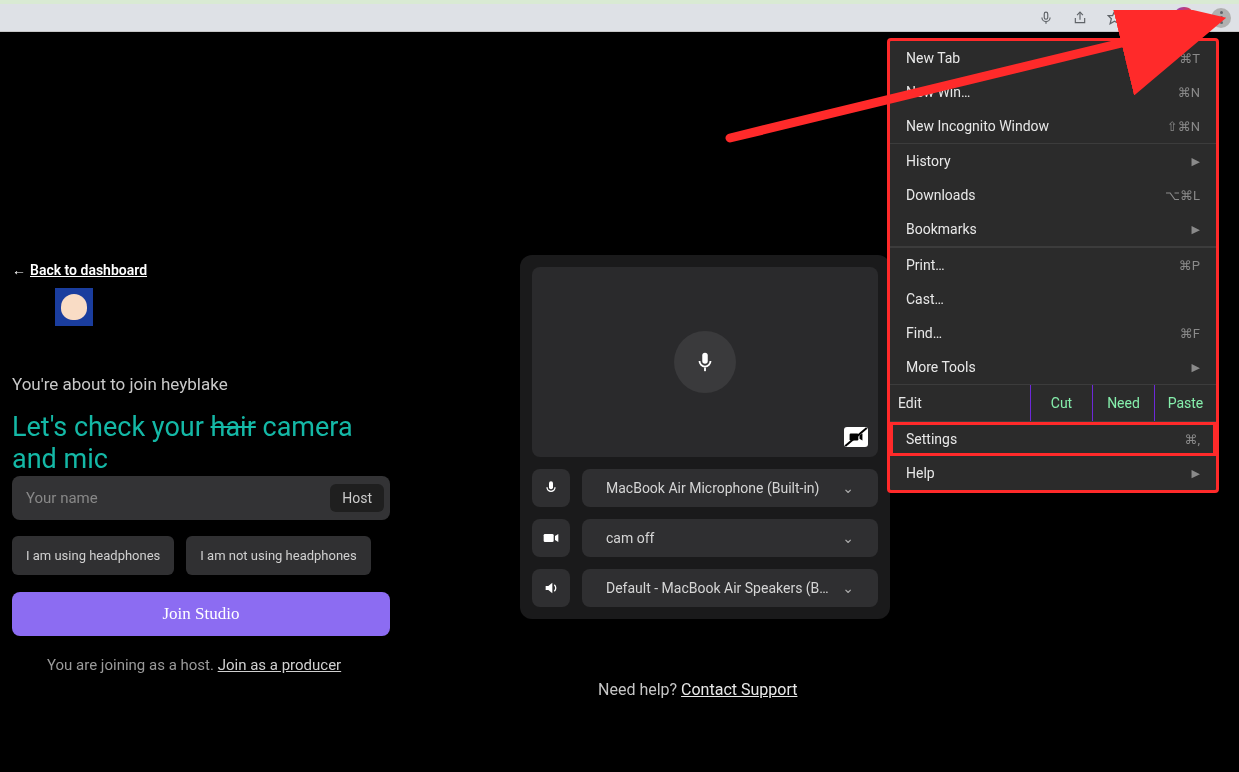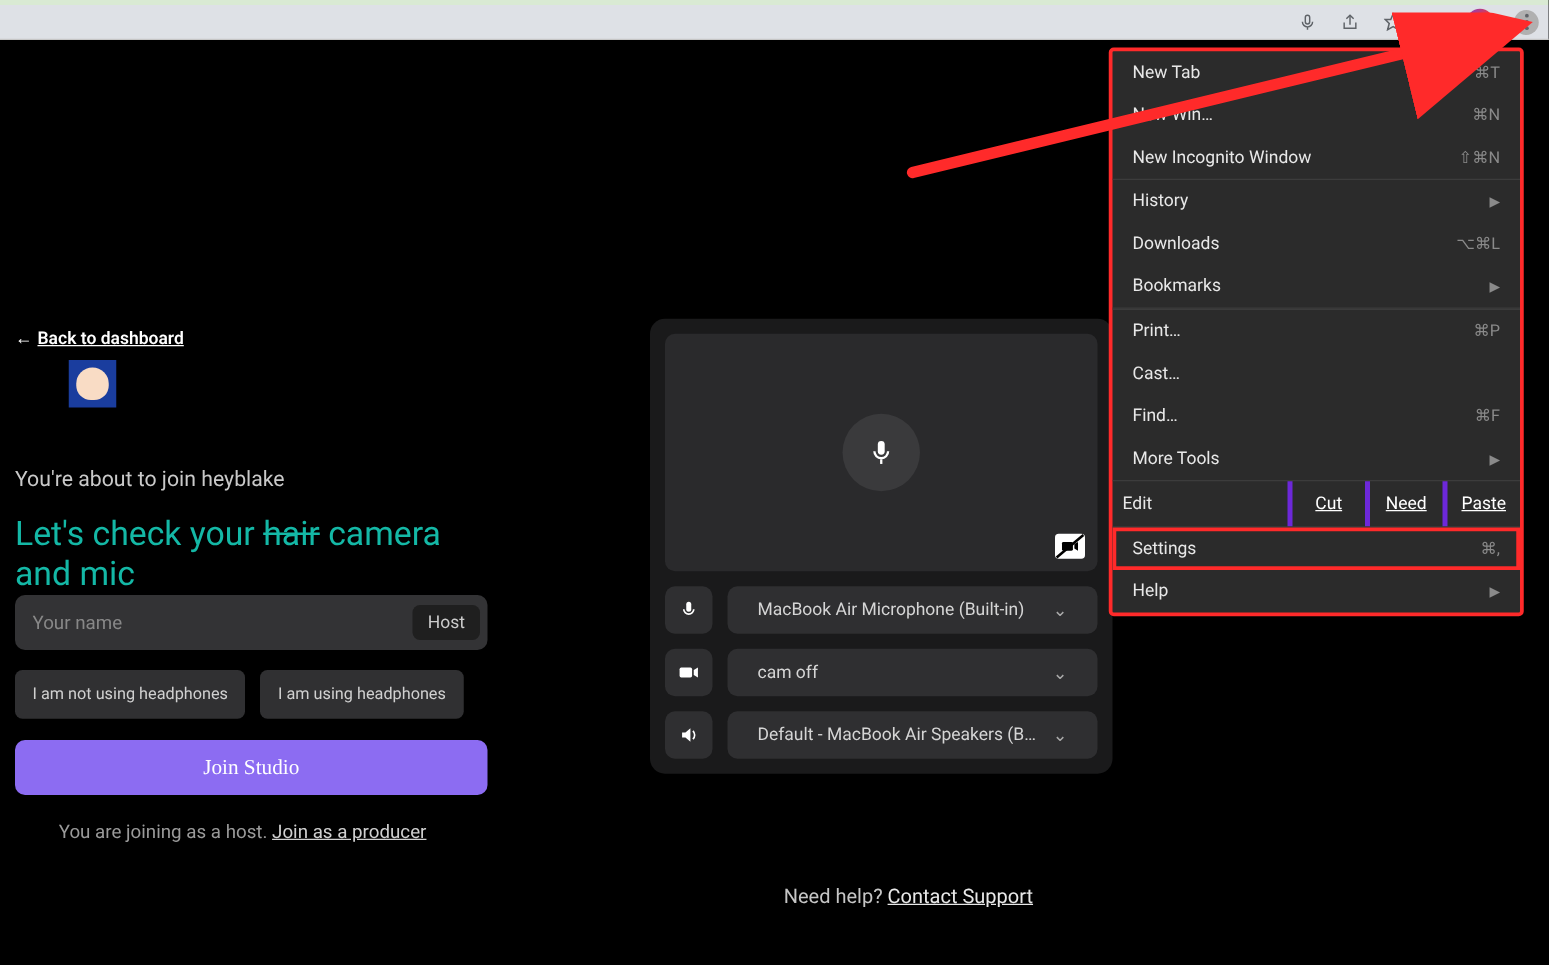--- a/index.html
+++ b/index.html
@@ -44,40 +44,40 @@
     .preview-card { position:absolute; left:520px; top:223px; width:370px; background:#1a1a1b; border-radius:12px; padding:12px; }
     .video-preview { width:100%; height:190px; background:#2a2a2c; border-radius:8px; position:relative; display:flex; align-items:center; justify-content:center; }
     .mic-circle { width:62px; height:62px; border-radius:50%; background:#3a3a3c; display:flex; align-items:center; justify-content:center; color:#fff; }
     .cam-off-icon { position:absolute; right:10px; bottom:10px; width:24px; height:20px; background:#fff; border-radius:3px; display:flex; align-items:center; justify-content:center; color:#000; }
     .cam-off-icon::after{ content:''; position:absolute; width:28px; height:2px; background:#000; transform:rotate(-40deg);}
     .device-row { margin-top:12px; width:100%; display:flex; align-items:center; gap:12px; }
     .device-btn { width:38px; height:38px; border-radius:8px; background:#2f2f31; display:flex; align-items:center; justify-content:center; color:#fff; }
     .device-select { flex:1; height:38px; background:#2f2f31; border-radius:8px; display:flex; align-items:center; justify-content:space-between; padding:0 24px; color:#d5d5d5; font-size:14px; cursor:pointer; }
     .chev { color:#aaa; font-size:14px; }
 
-    .help-text { position:absolute; left:598px; top:675px; font-size:16px; color:#c5c5c5;margin-left:29px; }
+    .help-text { position:absolute; left:598px; top:648px; font-size:16px; color:#c5c5c5; }
     .help-text a { color:#e8e8e8; text-decoration:underline; }
 
     
     .menu { position:absolute; right:20px; top:38px; width:332px; background:#2b2b2b; border-radius:4px; overflow:hidden; }
     .menu-outline { border:3px solid #ff2a2a; }
     .menu-item { display:flex; align-items:center; justify-content:space-between; padding:9px 16px; font-size:14px; color:#e8e8e8; cursor:pointer; }
     .menu-item .shortcut { color:#8a8a8a; font-size:13px; }
     .menu-sep { height:1px; background:#3c3c3c; }
     .submenu-caret { color:#8a8a8a; font-size:11px; }
 
     .zoom-row { display:flex; align-items:center; }
     .zoom-label { flex:1; padding:9px 16px; font-size:14px; color:#e8e8e8; }
     .zoom-cell { width:40px; height:36px; border-left:1px solid #3c3c3c; display:flex; align-items:center; justify-content:center; color:#e8e8e8; font-size:16px; cursor:pointer; }
     .zoom-val { width:58px; font-size:14px; }
     .fs-cell { width:48px; }
 
     .edit-row { display:flex; align-items:center; }
     .edit-label { flex:1; padding:9px 8px; font-size:14px; color:#e8e8e8; }
-    .edit-cell { width:62px; height:36px; border-left:4px solid #6d28d9; display:flex; align-items:center; justify-content:center; color:#ffffff; font-size:14px; cursor:pointer;text-decoration:underline; }
+    .edit-cell { width:62px; height:36px; border-left:1px solid #6d28d9; display:flex; align-items:center; justify-content:center; color:#86efac; font-size:14px; cursor:pointer; }
 
     .settings-outline { outline:3px solid #ff2a2a; outline-offset:-3px; }
 
     
     .arrow-svg { position:absolute; left:720px; top:10px; pointer-events:none; }
 
     svg { display:block; }
   </style>
 </head>
 <body>
@@ -132,22 +132,22 @@
   <div class="check-text">
     <span>Let's check your </span><span class="strike">hair</span><span> camera and mic</span>
   </div>
 
   <div class="name-input-wrap">
     <input class="name-input" placeholder="Your name" style="">
     <span class="host-badge">Host</span>
   </div>
 
   <div class="hp-row">
+    <button class="hp-btn">I am using headphones</button>
     <button class="hp-btn">I am not using headphones</button>
-    <button class="hp-btn">I am using headphones</button>
   </div>
 
   <button class="join-btn">Join Studio</button>
 
   <div class="host-note">
     <span>You are joining as a host. </span><a href="#">Join as a producer</a>
   </div>
 
   <div class="preview-card">
     <div class="video-preview">

